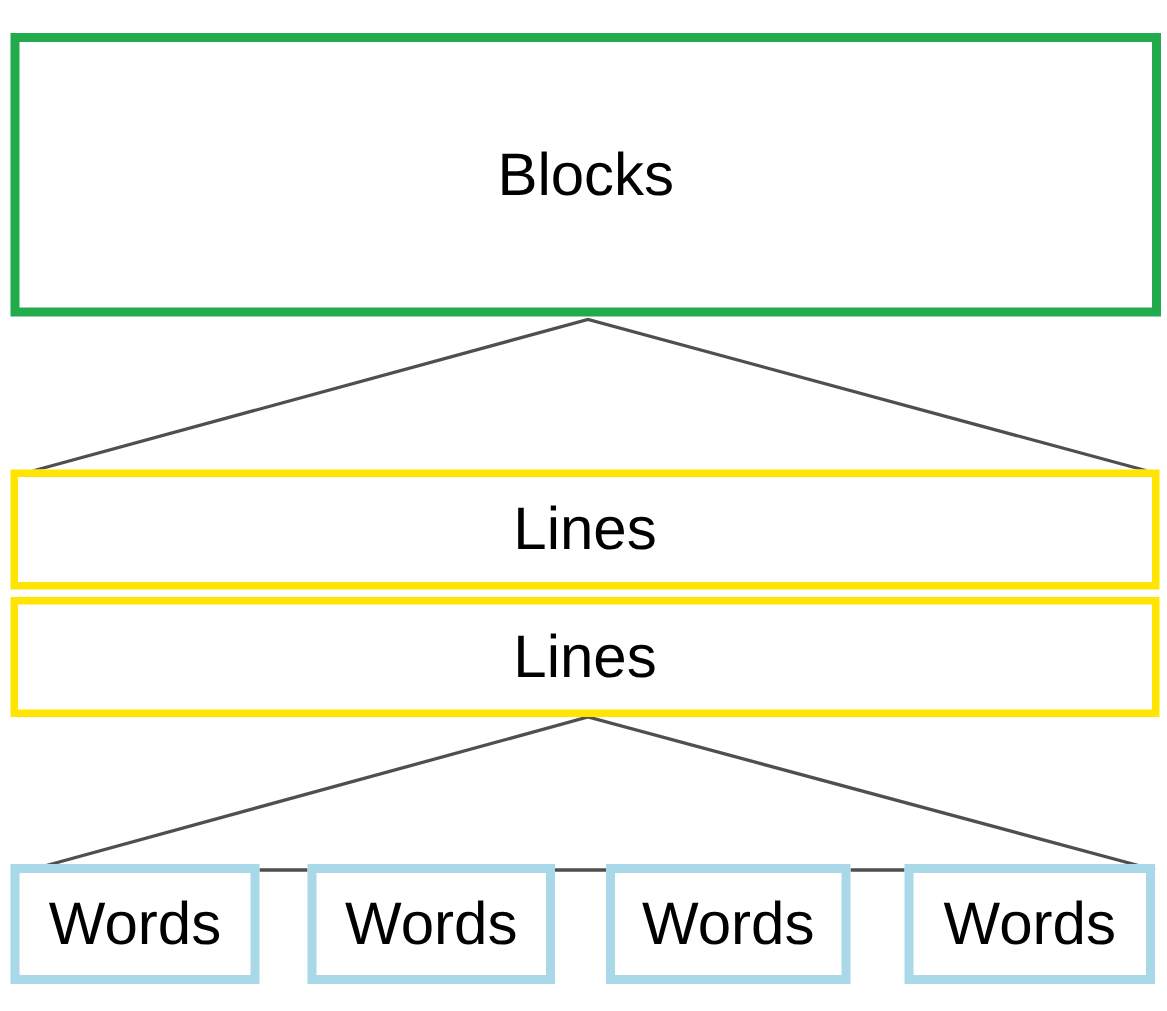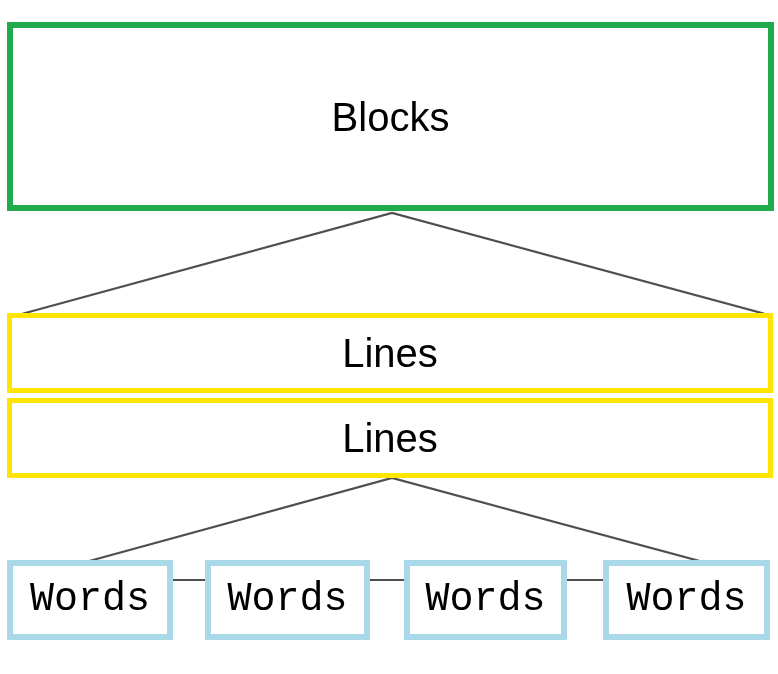--- a/index.html
+++ b/index.html
@@ -46,24 +46,23 @@
   }
   .node-mid {
     left: 7px;
     width: 766px;
     height: 80px;
     border: 5px solid var(--lines-border, #ffe500);
   }
   .node-mid-1 { top: 313px; }
   .node-mid-2 { top: 398px; }
   .node-leaf {
-    top: 560px;
+    top: 576px;
     height: 80px;
     border: 6px solid var(--words-border, #a9d8e8);
-    font-family: Liberation Mono, monospace;
   }
   .node-leaf-1 { left: 7px;   width: 166px; }
   .node-leaf-2 { left: 205px; width: 165px; }
   .node-leaf-3 { left: 404px; width: 163px; }
   .node-leaf-4 { left: 603px; width: 167px; }
 </style>
 </head>
 <body>
 
 <div class="canvas">

